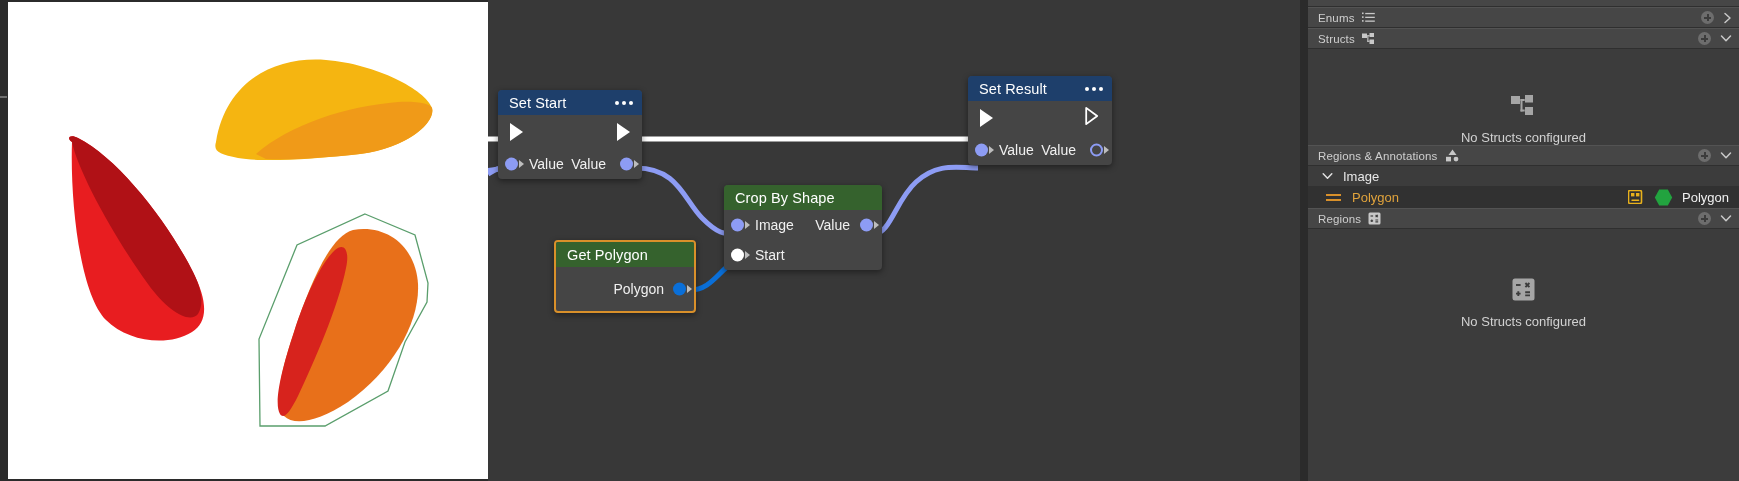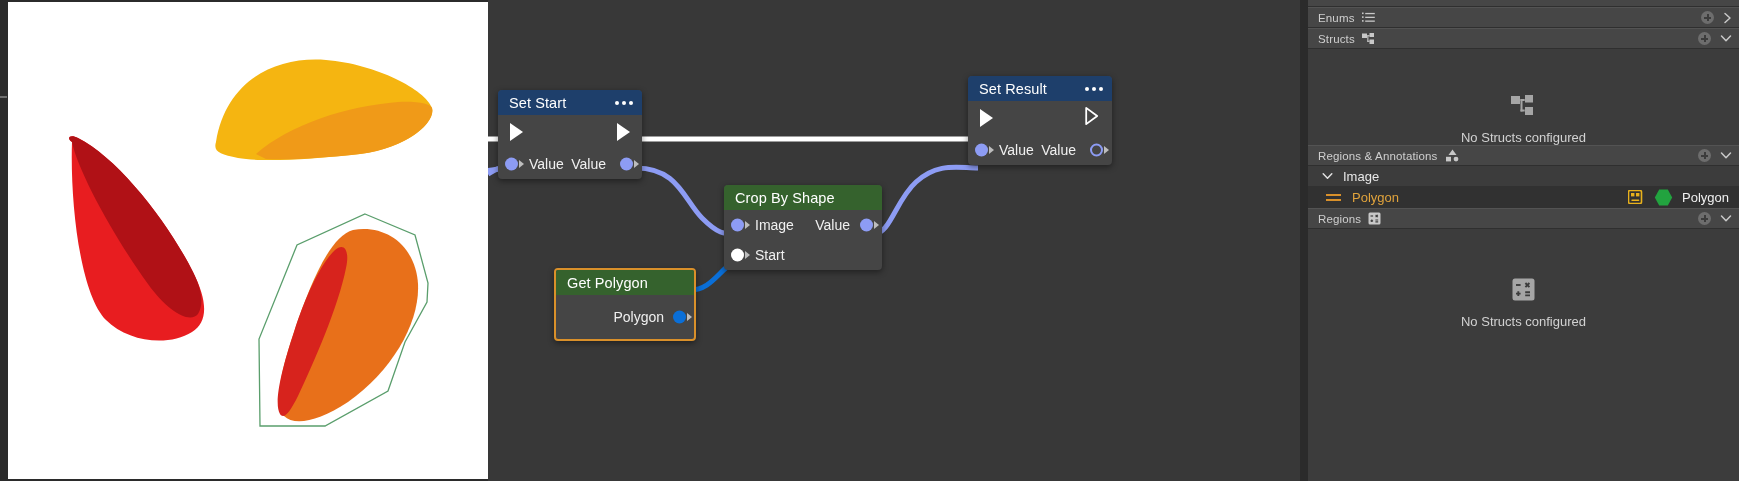--- a/index.html
+++ b/index.html
@@ -113,21 +113,21 @@
   .pin-label {
     position: absolute; top: 50%; transform: translateY(-50%);
     color: #f0f0f0; font-size: 14px; white-space: nowrap;
   }
   .lbl-left  { }
   .lbl-right { }
 
   
   #node-set-start  { left: 10px;  top: 90px;  width: 144px; }
   #node-crop-shape { left: 236px; top: 185px; width: 158px; }
-  #node-get-polygon{ left: 66px;  top: 240px; width: 142px; margin-top: 28px; }
+  #node-get-polygon{ left: 66px;  top: 240px; width: 142px; }
   #node-set-result { left: 480px; top: 76px;  width: 144px; }
 
   
   #right-panel {
     position: absolute; left: 1300px; top: 0;
     width: 439px; height: 481px;
     background: #3c3c3c;
     text-decoration: underline;
   }
   #panel-gutter {

